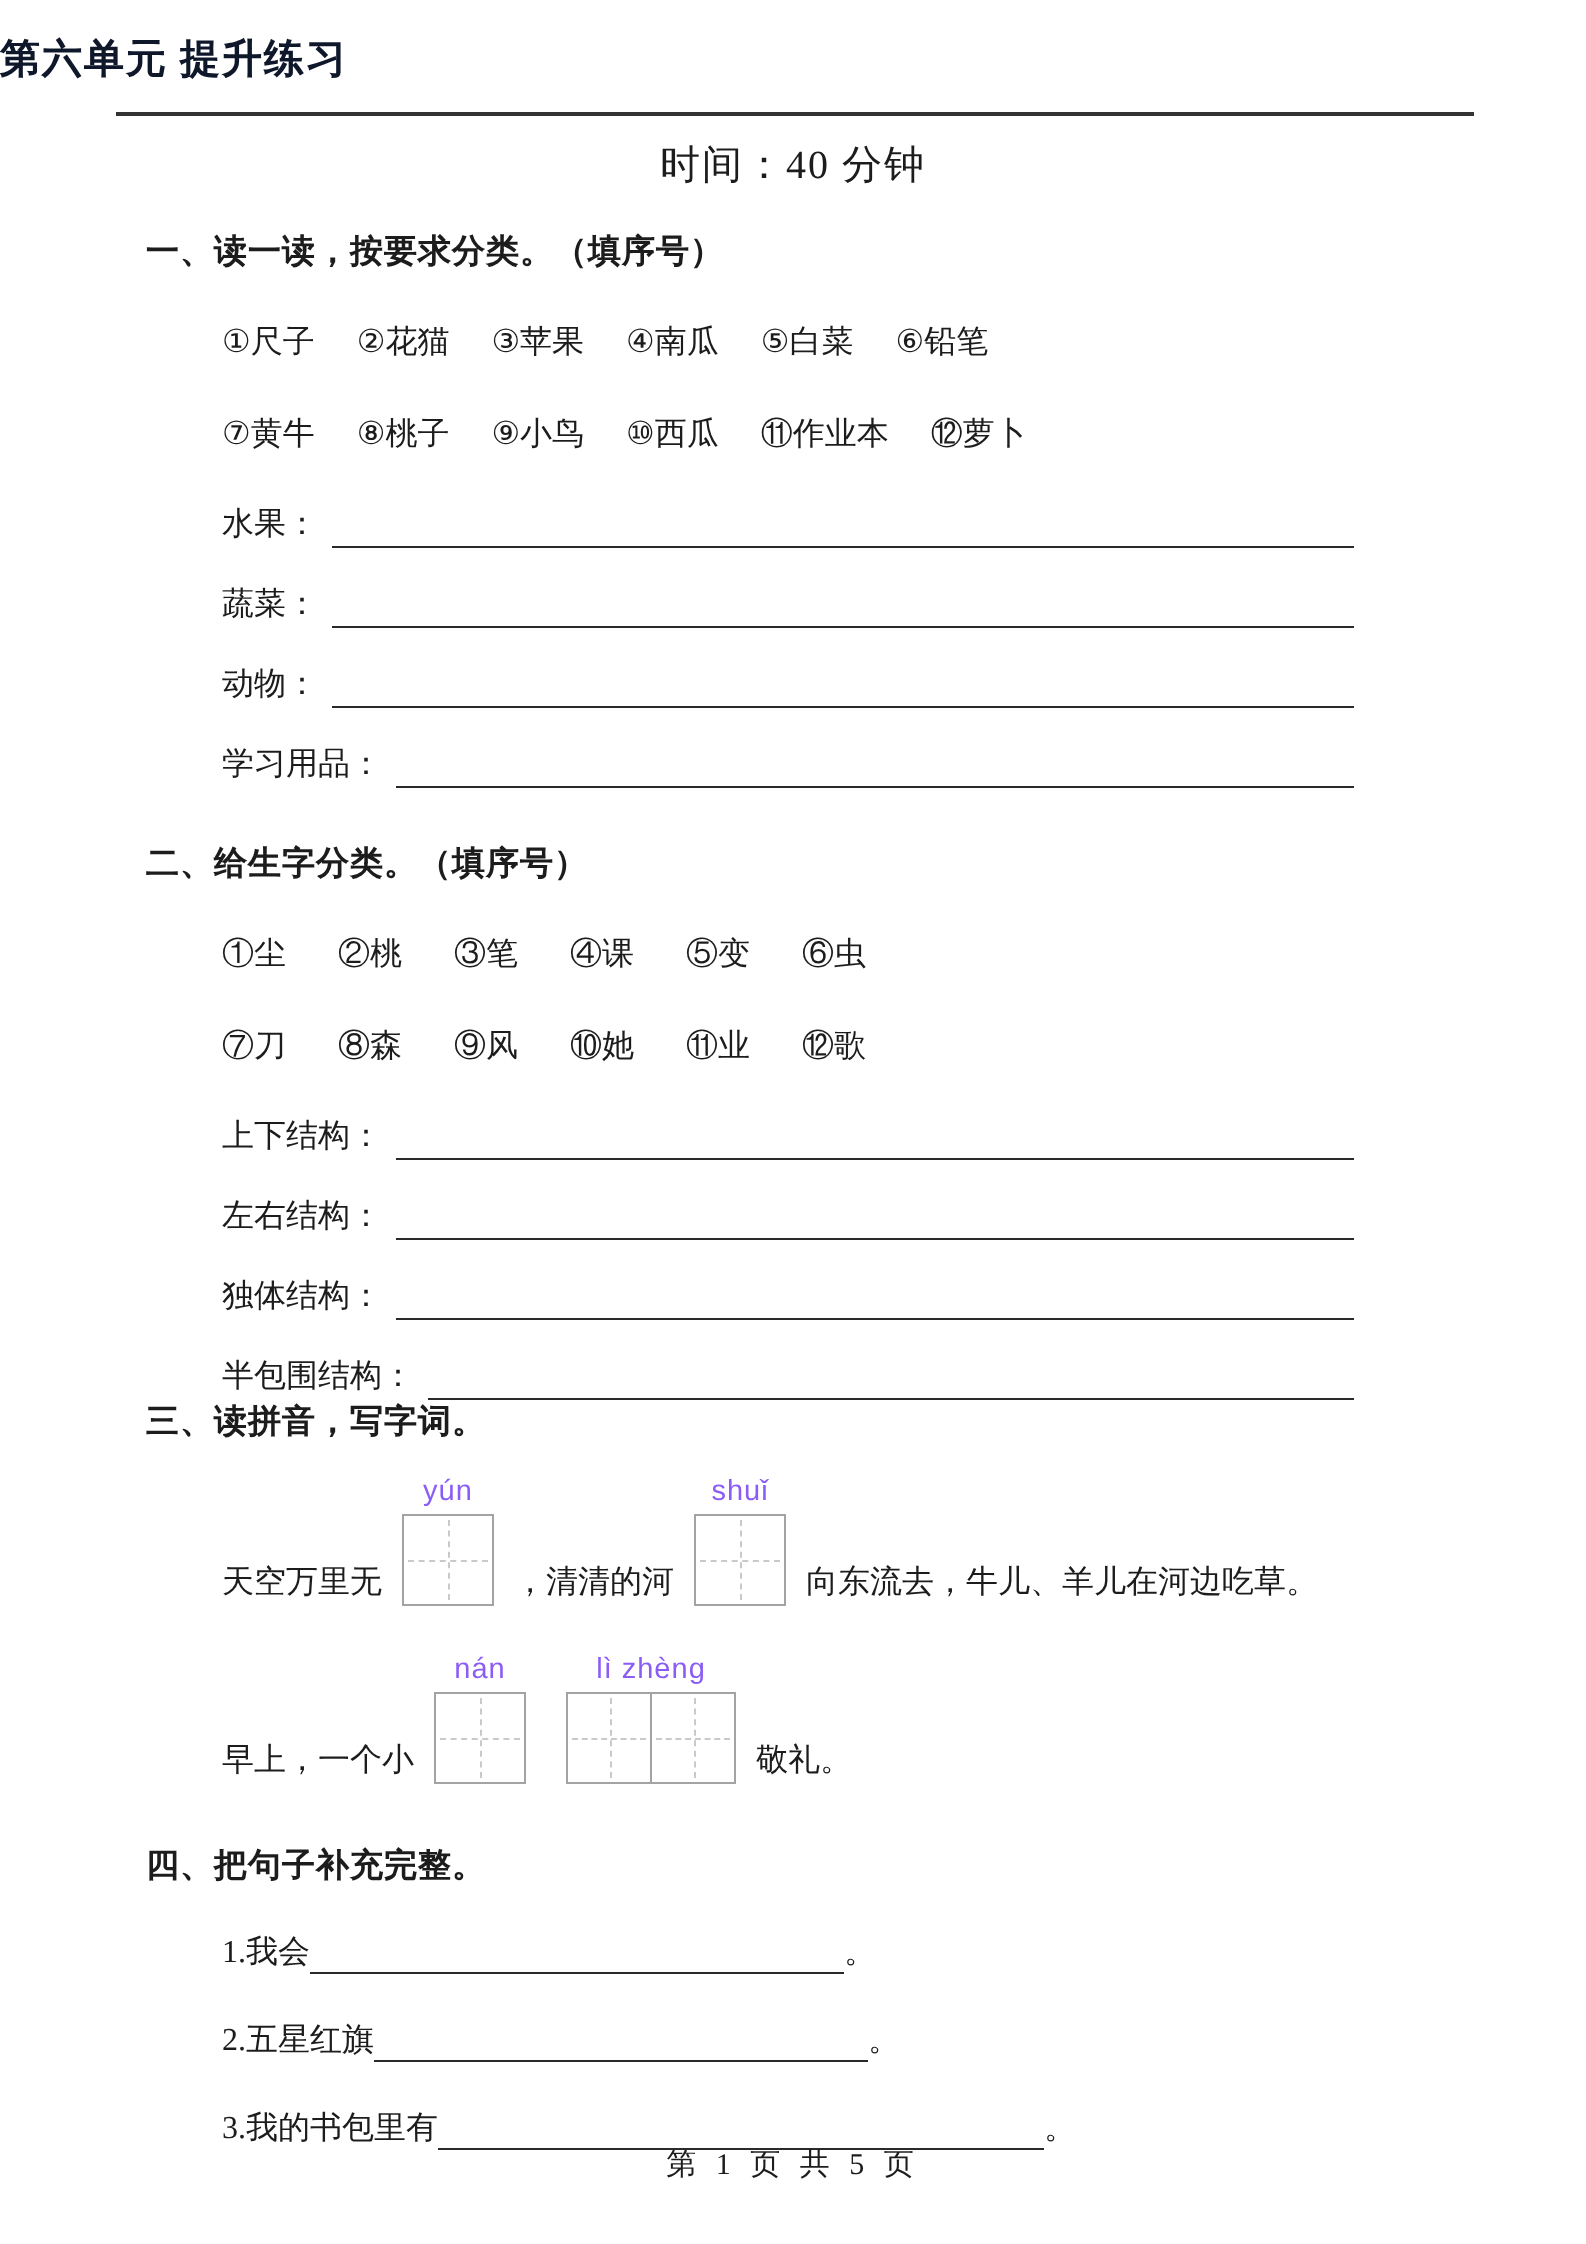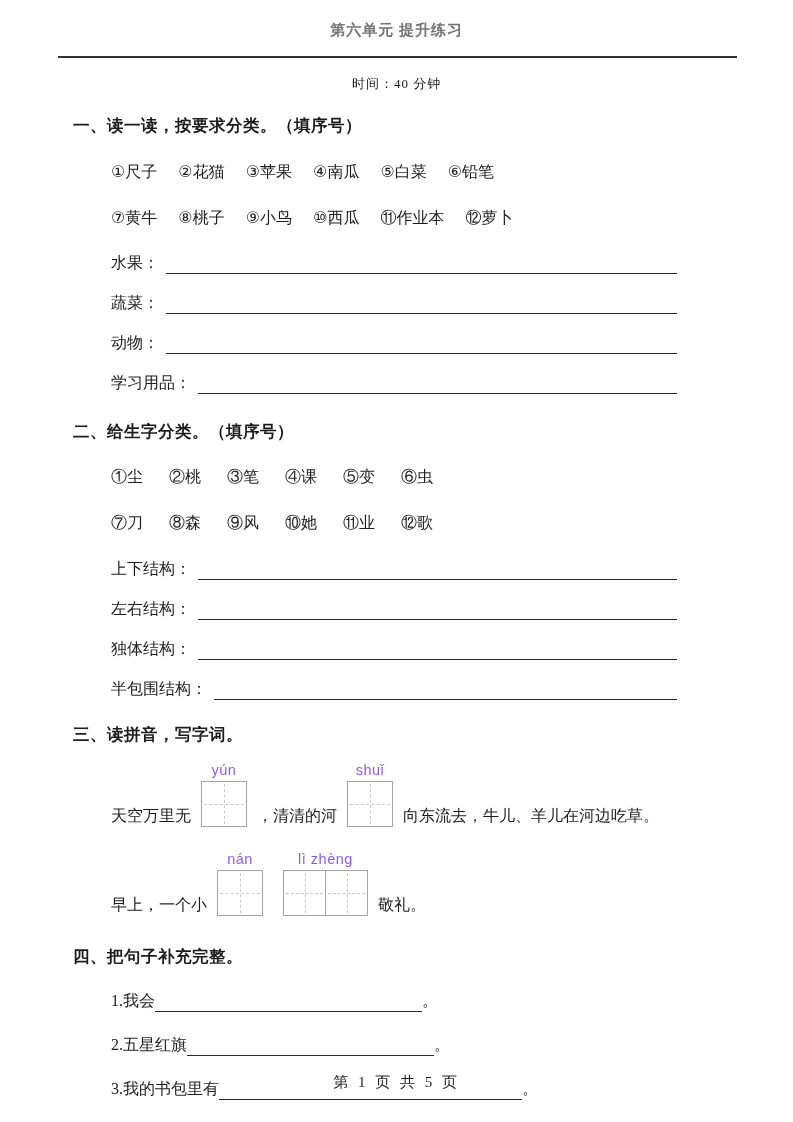--- a/index.html
+++ b/index.html
@@ -7,49 +7,49 @@
     position:relative;
     width:793px; height:1122px;
     background:#ffffff;
     font-family:"Liberation Serif","DejaVu Serif","DejaVu Sans",serif;
     color:#1c1c1c;
     overflow:hidden;
     margin:0 auto;
   }
   .title {
     padding-top:19px;
-    text-align:center;
-    color:#737373;
+    text-align:left;
+    color:#0f172a;
     font-weight:700;
-    font-size:15px;
+    font-size:20px;
     line-height:22px;
     letter-spacing:1px;
   }
   .rule {
     margin:15px 56px 0 58px;
     border-top:2px solid #333333;
     height:0;
   }
   .time-line {
     margin-top:15px;
     text-align:center;
-    font-size:13px;
+    font-size:20px;
     line-height:21px;
     letter-spacing:1px;
   }
   .content { padding:0 73px; }
   .sec-h {
     font-size:16.5px;
     font-weight:700;
     line-height:22px;
     letter-spacing:0.5px;
   }
   .mt21 { margin-top:21px; }
   .mt27 { margin-top:27px; }
-  .mt24h { margin-top:24px; }
+  .mt24h { }
   .mt30 { margin-top:30px; }
   .items-row {
     display:flex;
     margin:24px 0 0 38px;
     font-size:16px;
     line-height:22px;
     white-space:nowrap;
     text-align:center;
   }
   .items-row.word .item { margin-right:21px; }
@@ -108,21 +108,20 @@
   .wb::after {
     content:""; position:absolute;
     top:2px; bottom:2px; left:50%;
     border-left:1px dashed #c9c9c9;
   }
   .wb-pair { display:flex; }
   .wb-pair .wb { width:43px; }
   .wb-pair .wb + .wb { margin-left:-1px; }
   .sent-row {
     display:flex;
-    align-items:flex-end;
     margin:22px 0 0 38px;
     font-size:16px;
     line-height:22px;
   }
   .sent-row .sline {
     border-bottom:1.5px solid #2a2a2a;
     height:20px;
   }
   .sline.w1 { width:267px; }
   .sline.w2 { width:247px; }

